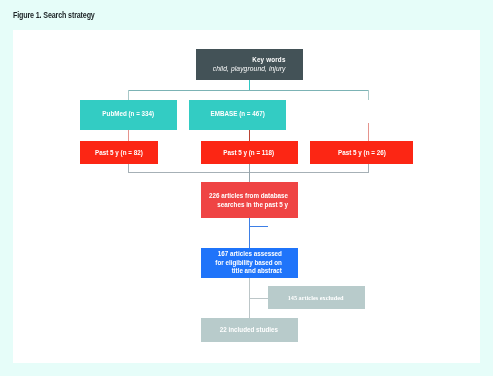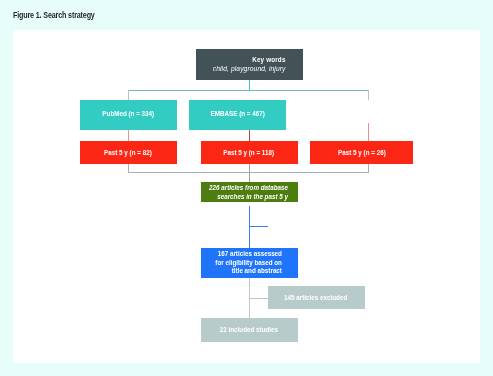--- a/index.html
+++ b/index.html
@@ -78,28 +78,28 @@
   #kw  { left: 182.5px; top: 19px;  width: 107.5px; height: 31px;  background: #435257; }
   #kw-title { font-weight: bold; letter-spacing: 0.2px; }
   #kw-sub   { font-weight: normal; font-style: italic; font-size: 7.55px; letter-spacing: 0.12px; }
 
   .db  { background: #33ccc3; top: 69.5px; height: 30px; }
   #db0 { left: 66.5px;  width: 97px; }
   #db1 { left: 176px; width: 97px; }
   #db2 { left: 307px;   width: 97.5px; }
 
   .fl  { background: #fc2614; top: 111px; height: 23px; }
-  #fl0 { left: 66.5px;  width: 97px; }
+  #fl0 { left: 66.5px;  width: 78px; }
   #fl1 { left: 187.5px; width: 97px; }
   #fl2 { left: 297px;   width: 103px; }
 
-  #rec { left: 187.5px; top: 152px; width: 97px; height: 20px; background: #4d7c0f; font-style: italic; }
+  #rec { left: 187.5px; top: 152px; width: 97px; height: 36px; background: #ef4444; }
   #dup { left: 254.5px; top: 184.5px; width: 97px; height: 24px; background: #1f74fa; }
   #asd { left: 187.5px; top: 218px; width: 97px; height: 30px; background: #1f74fa; }
-  #exc { left: 254.5px; top: 256px; width: 97px; height: 23px; background: #b8cbcb; }
+  #exc { left: 254.5px; top: 256px; width: 97px; height: 23px; background: #b8cbcb; font-family: Liberation Serif, serif; }
   #inc { left: 187.5px; top: 288px; width: 97px; height: 23.5px; background: #b8cbcb; }
 </style>
 </head>
 <body>
 
 <div id="page">
   <div id="fig-title">Figure 1. Search strategy</div>
   <div id="panel">
 
     <div class="ln ln-tealv" style="left:235.5px;top:50px;width:1.5px;height:10.5px;"></div>

